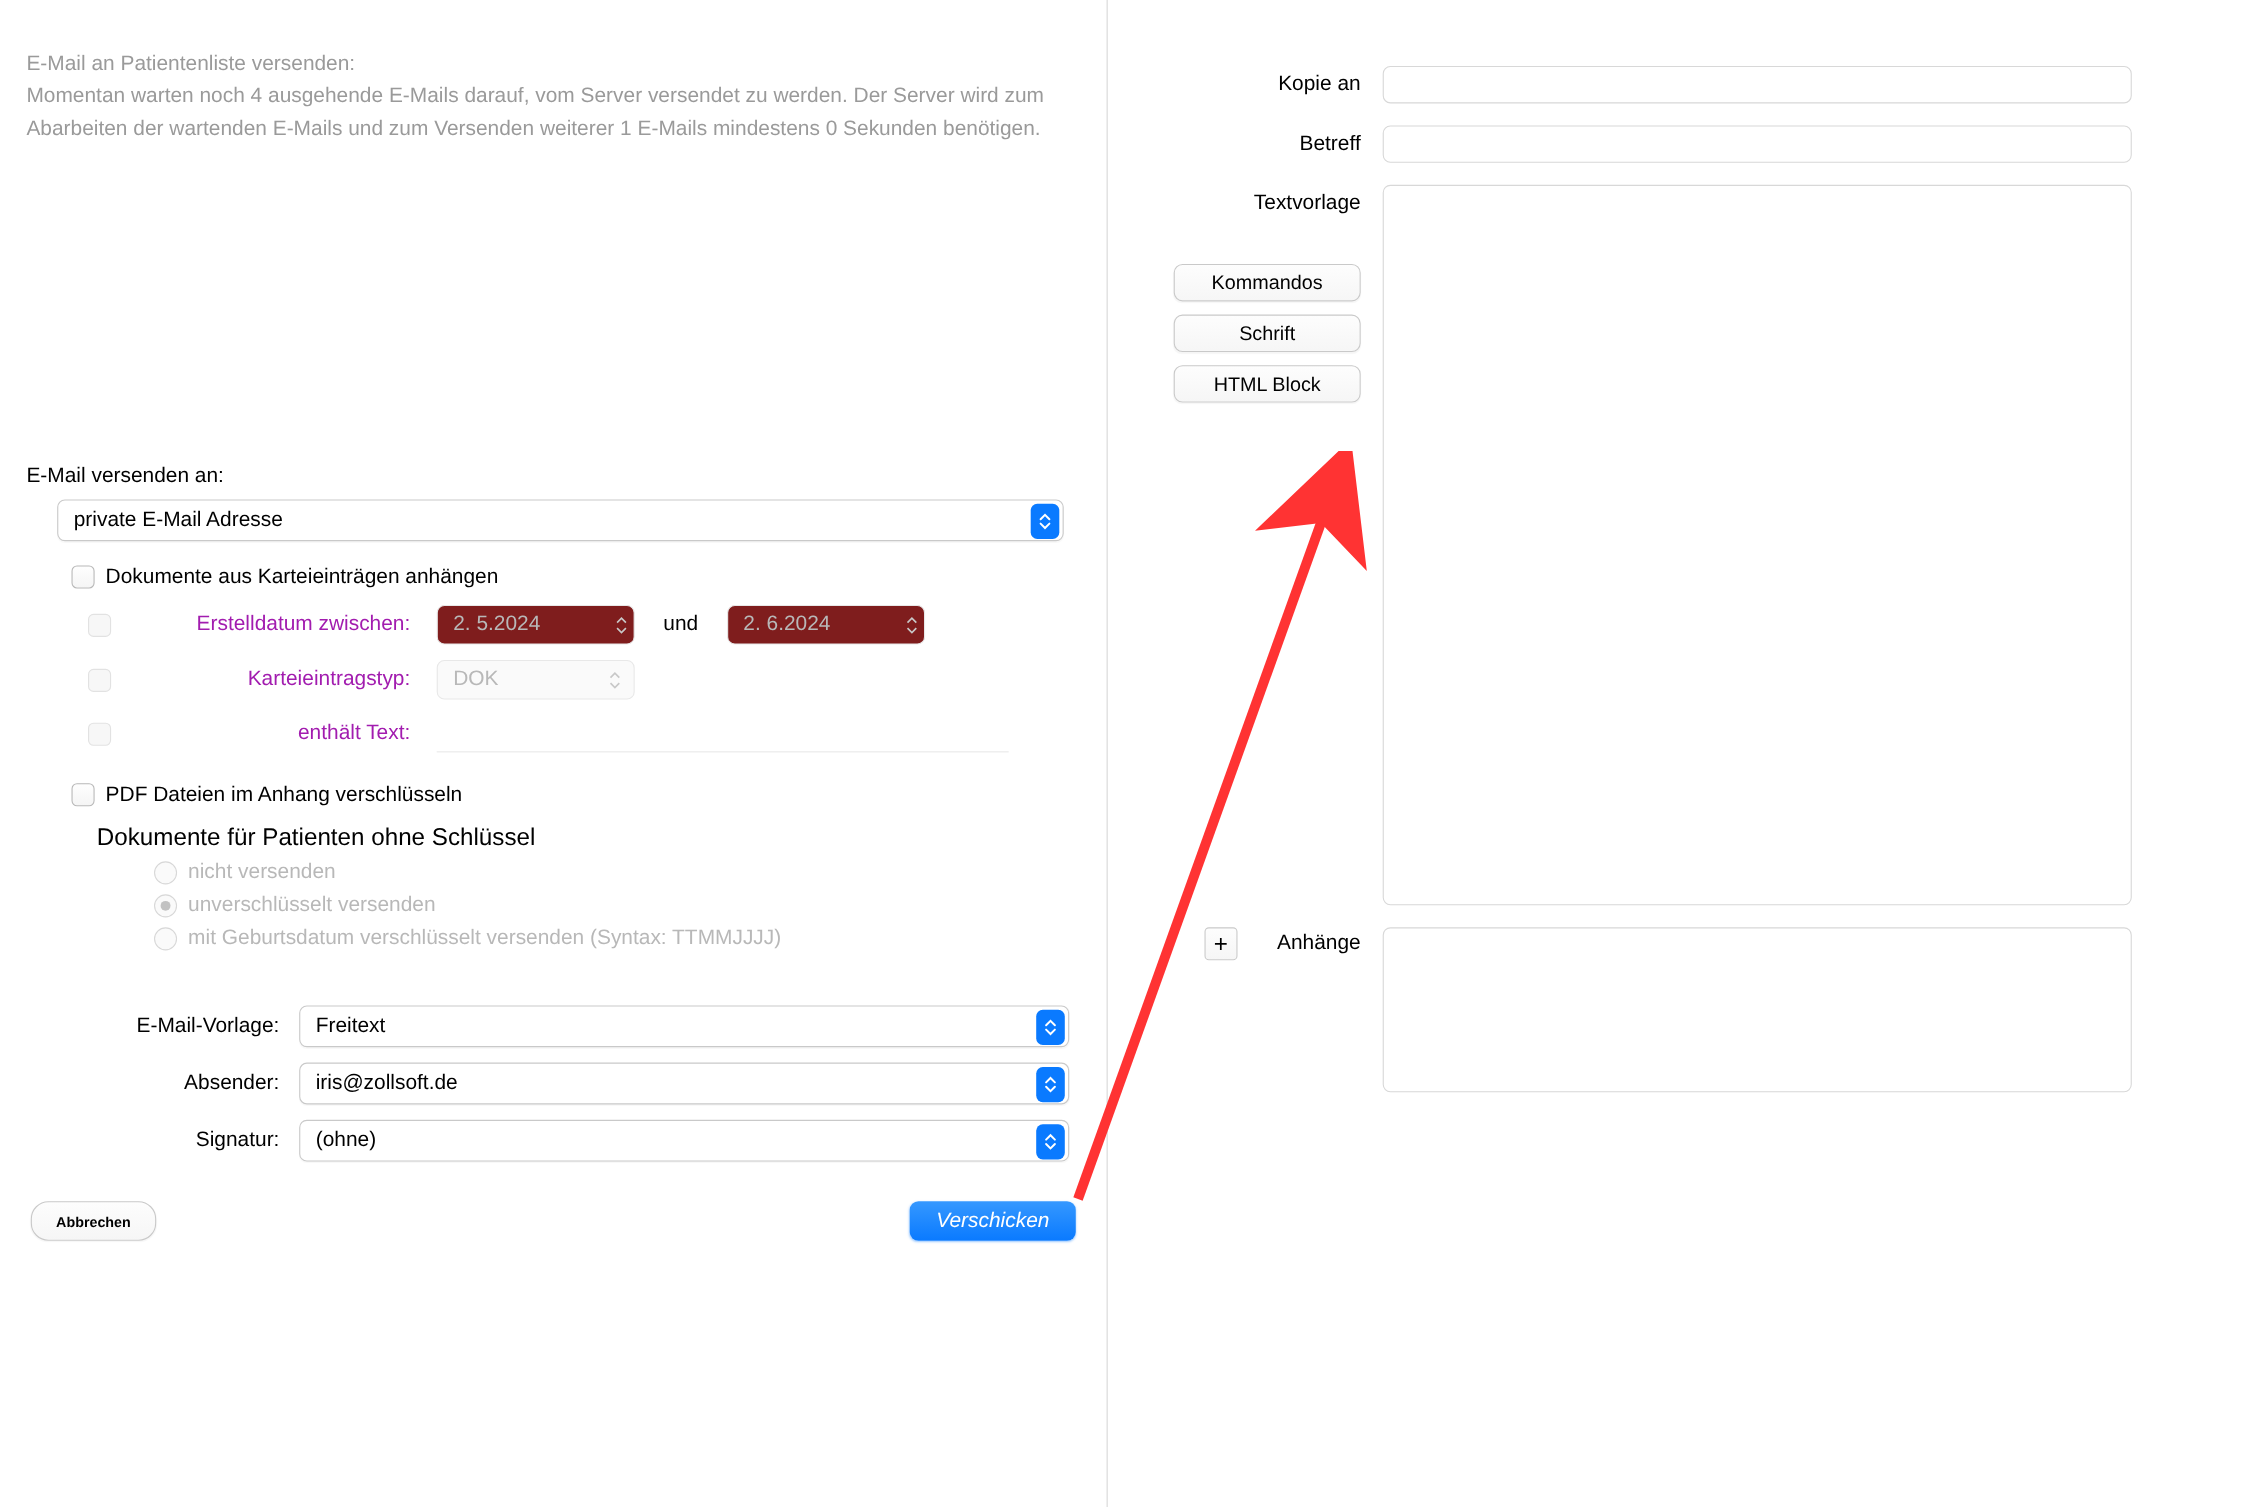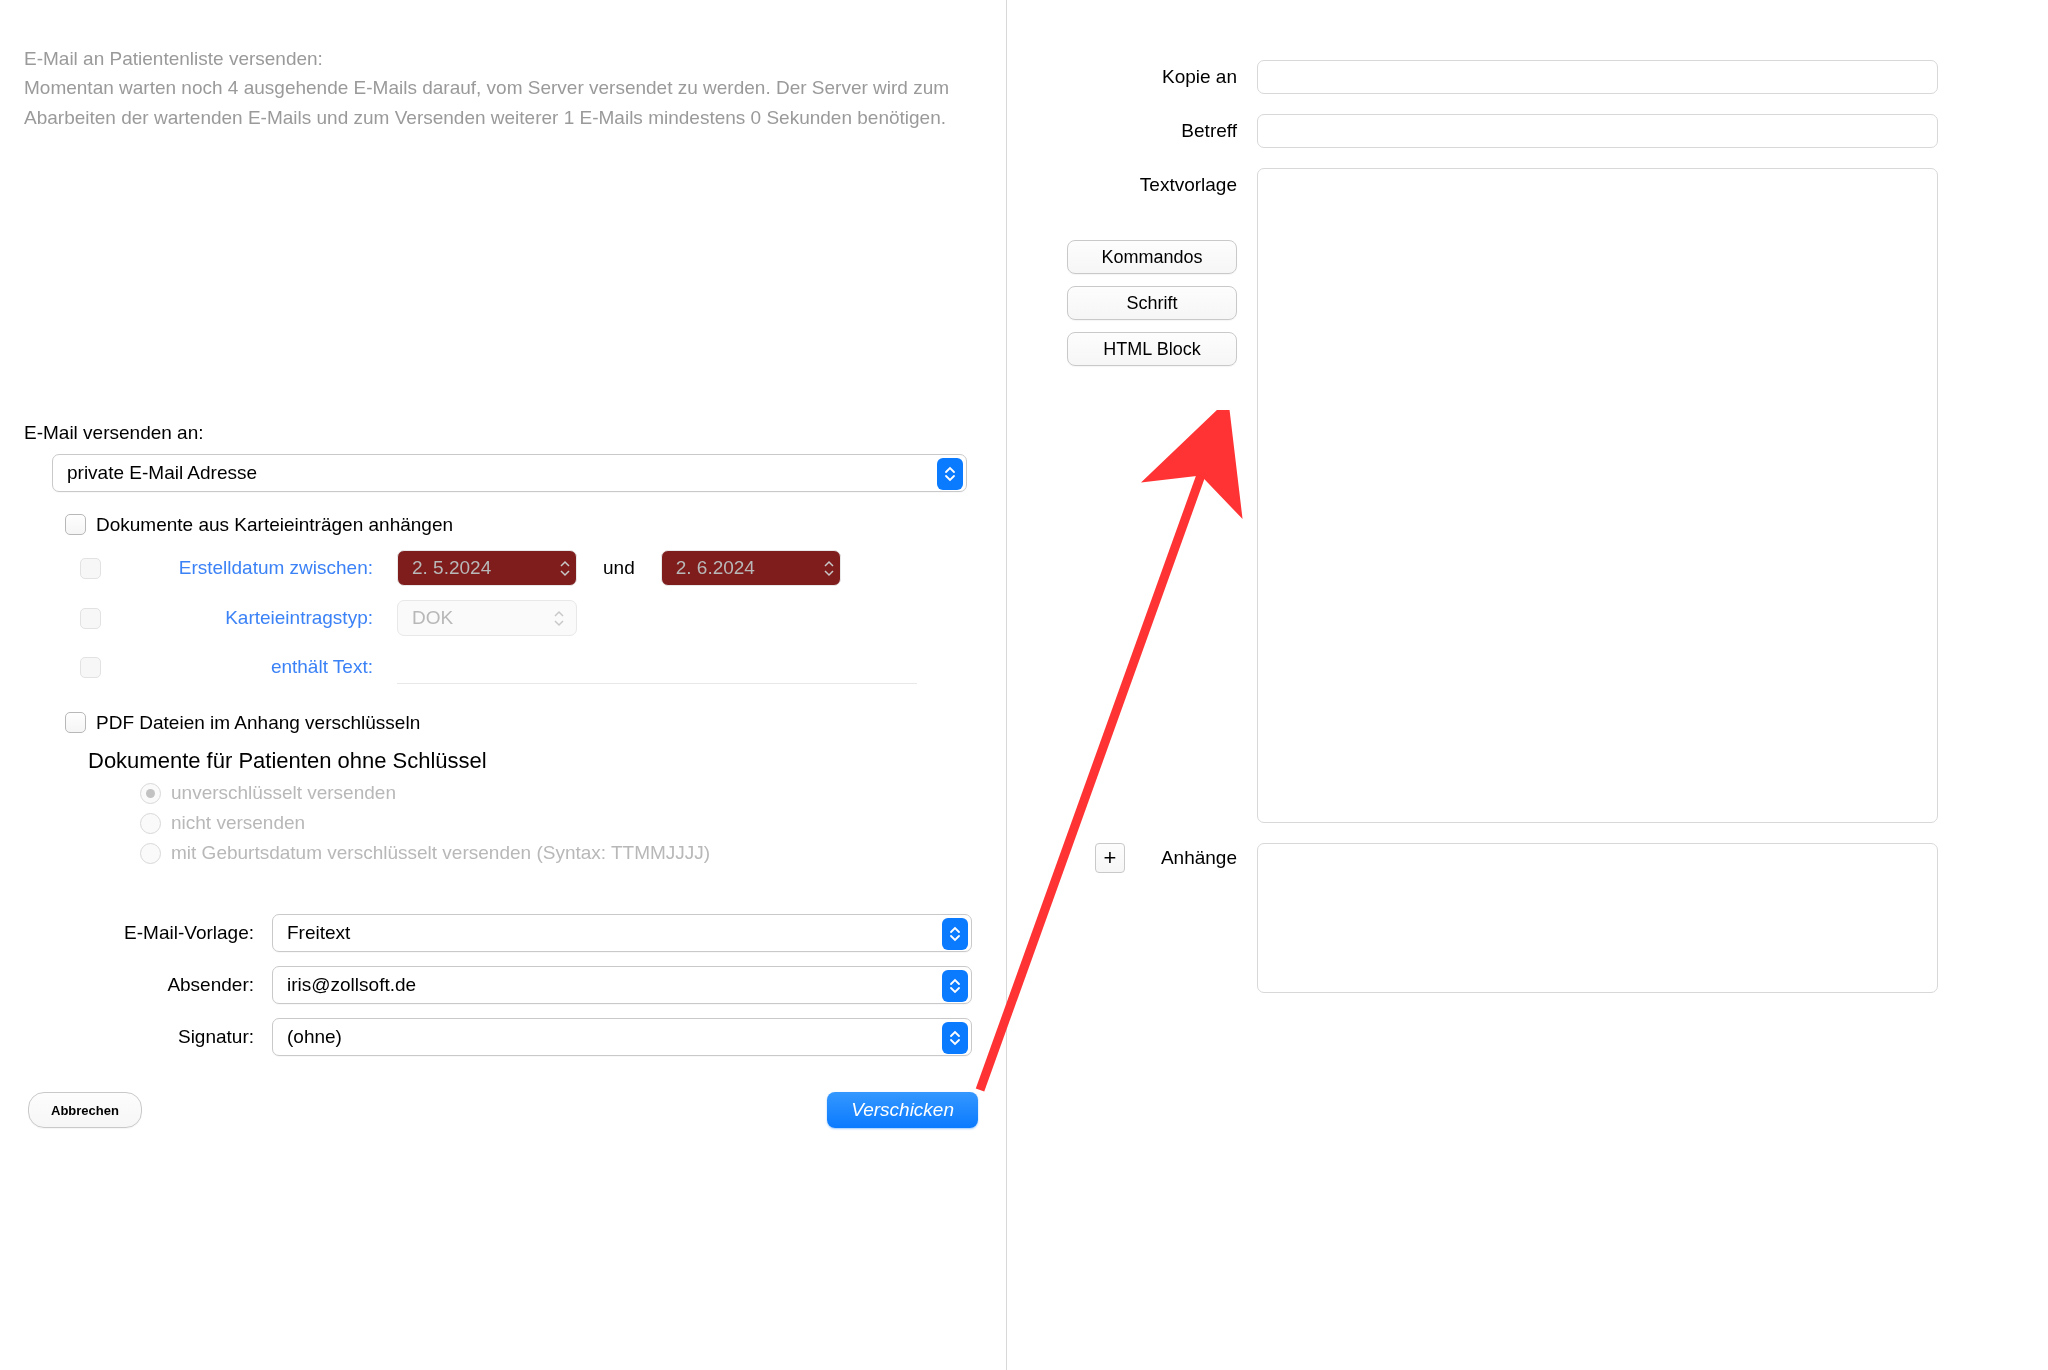--- a/index.html
+++ b/index.html
@@ -102,21 +102,21 @@
     .sub-row {
       display: flex;
       align-items: center;
       margin-top: 14px;
       margin-left: 28px;
     }
     .sub-label {
       width: 324px;
       text-align: right;
       padding-right: 24px;
-      color: #3b82f6;
+      color: #a21caf;
       font-size: 19px;
     }
     .date-field {
       display: flex;
       align-items: center;
       border: 1px solid #e8e8e8;
       border-radius: 7px;
       background: #7f1d1d;
       height: 36px;
       padding: 0 4px 0 14px;
@@ -367,26 +367,26 @@
       <div class="sub-label" style="width:296px;">enthält Text:</div>
       <input class="text-input" style="">
     </div>
 
     <div class="checkbox-row" style="margin-top:28px;">
       <div class="checkbox"></div>
       <span>PDF Dateien im Anhang verschlüsseln</span>
     </div>
     <div class="indent-label">Dokumente für Patienten ohne Schlüssel</div>
     <div class="radio-row">
+      <div class="radio"></div>
+      <span>nicht versenden</span>
+    </div>
+    <div class="radio-row">
       <div class="radio selected"></div>
       <span>unverschlüsselt versenden</span>
-    </div>
-    <div class="radio-row">
-      <div class="radio"></div>
-      <span>nicht versenden</span>
     </div>
     <div class="radio-row">
       <div class="radio"></div>
       <span>mit Geburtsdatum verschlüsselt versenden (Syntax: TTMMJJJJ)</span>
     </div>
 
     <div class="form-row" style="margin-top:50px;">
       <div class="form-label">E-Mail-Vorlage:</div>
       <div class="select-wrapper narrow">
         <span class="select-value">Freitext</span>

